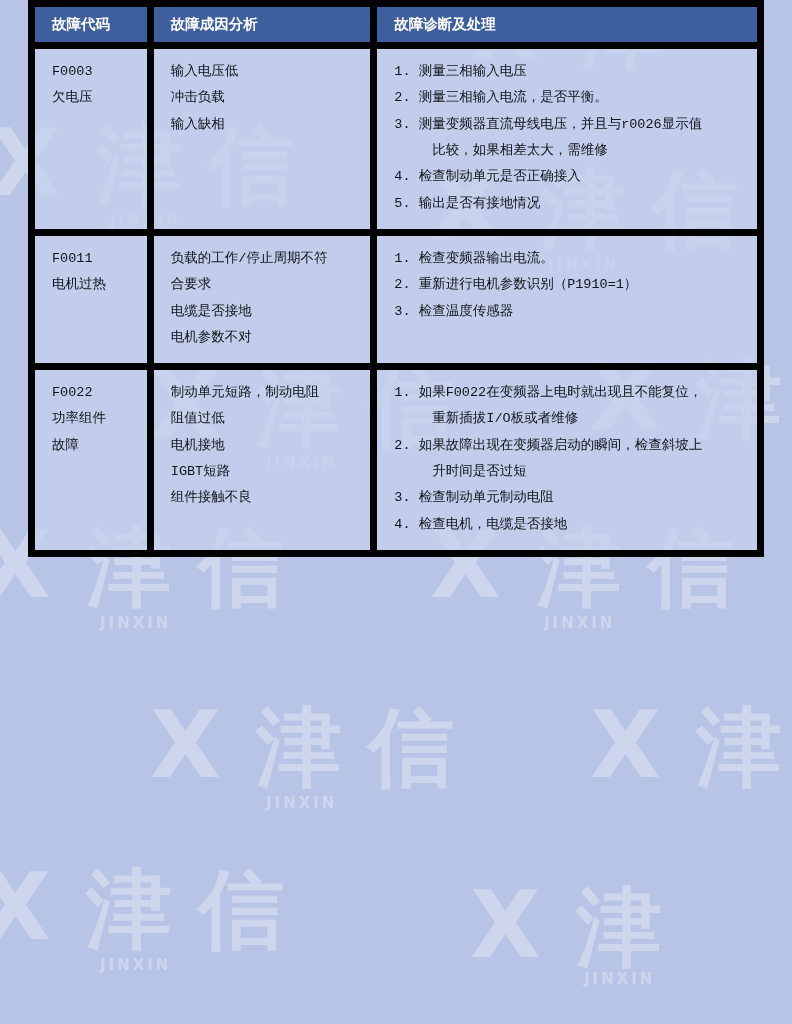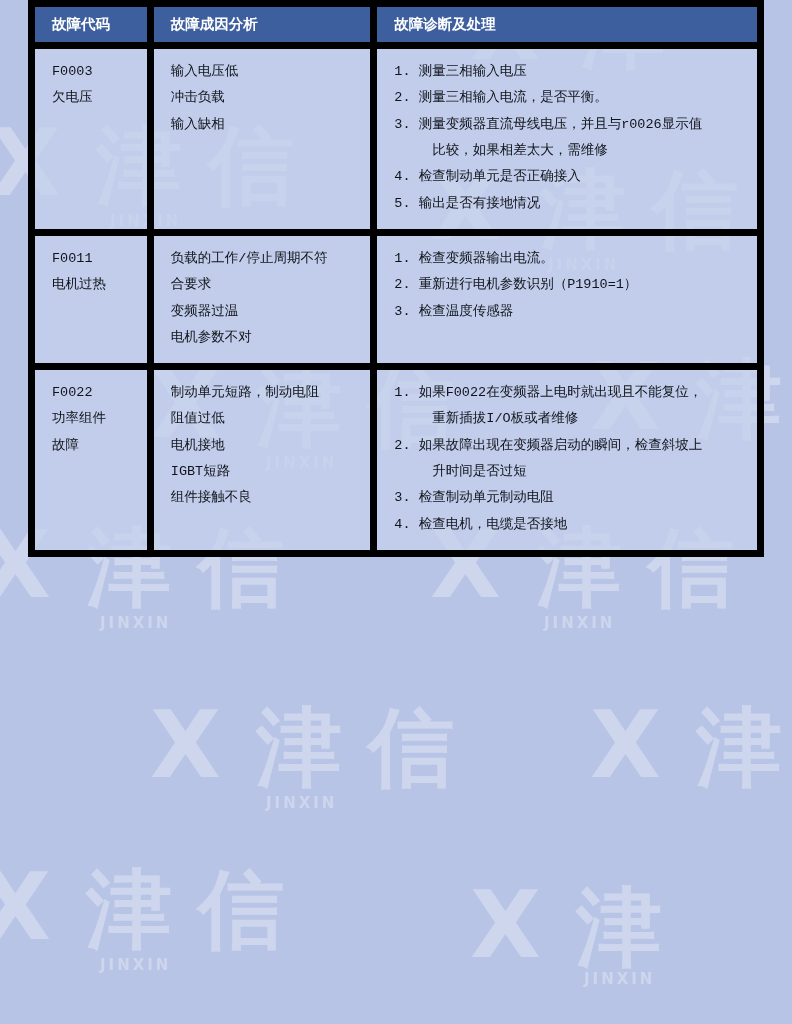--- a/index.html
+++ b/index.html
@@ -172,21 +172,21 @@
           </td>
         </tr>
         <tr>
           <td class="col-code">
             <span class="line">F0011</span>
             <span class="line">电机过热</span>
           </td>
           <td class="col-cause">
             <span class="line">负载的工作/停止周期不符</span>
             <span class="line">合要求</span>
-            <span class="line">变频器过温</span>
+            <span class="line">电缆是否接地</span>
             <span class="line">电机参数不对</span>
           </td>
           <td class="col-fix">
             <span class="ol-item">1. 检查变频器输出电流。</span>
             <span class="ol-item">2. 重新进行电机参数识别（P1910=1）</span>
             <span class="ol-item">3. 检查温度传感器</span>
           </td>
         </tr>
         <tr>
           <td class="col-code">

